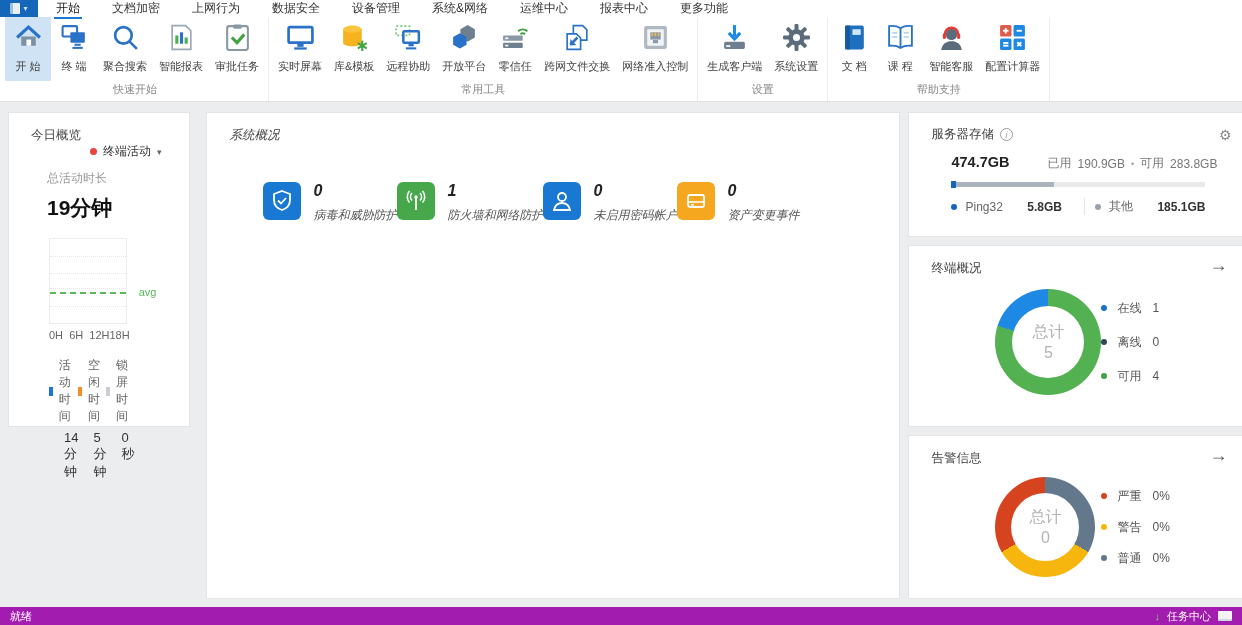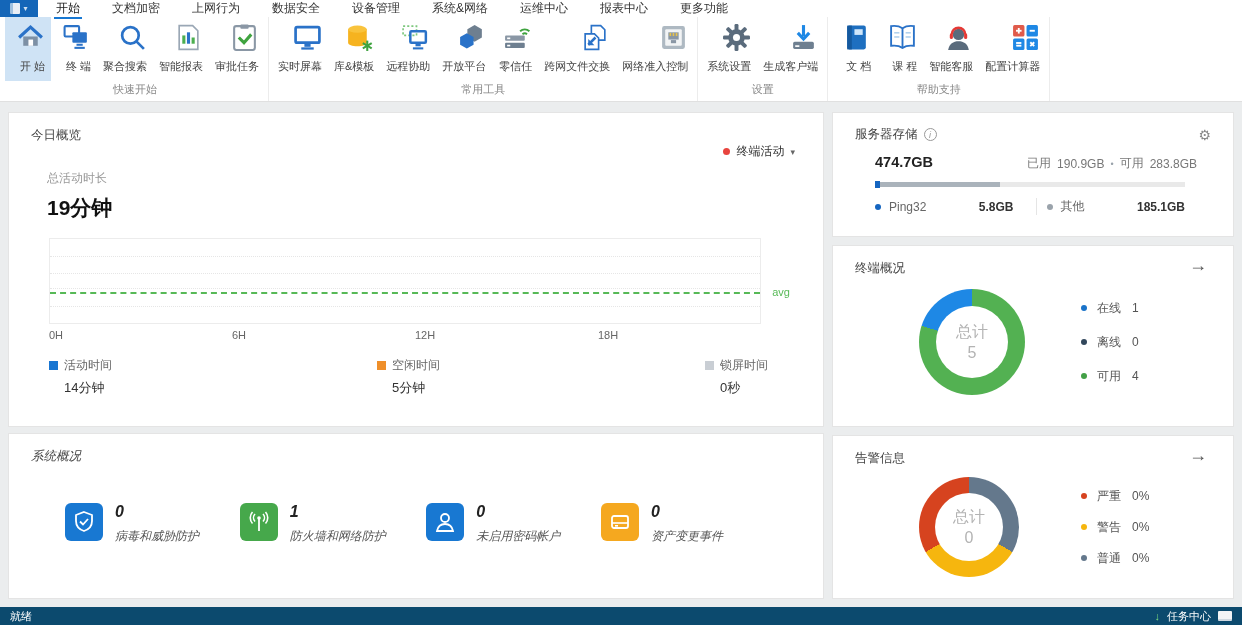--- a/index.html
+++ b/index.html
@@ -14,28 +14,28 @@
   .app-glyph { width:10px; height:11px; background:#e8eef5; border-radius:1px; border-left:3px solid #9fc1e0; }
   .app-caret { color:#cfe0f0; font-size:8px; }
   .tabs { display:flex; margin-left:16px; gap:28px; align-items:center; }
   .tab { position:relative; color:#333; white-space:nowrap; cursor:pointer; padding:0 2px; }
   .tab.active { color:#222; }
   .tab.active::after { content:''; position:absolute; left:0; right:0; bottom:-2px; height:2px; background:#1878d2; }
   
   .ribbon { height:85px; background:#fff; border-bottom:1px solid #e0e0e0; display:flex; padding-left:2px; }
   .rgroup { display:flex; flex-direction:column; border-right:1px solid #ececec; padding:0 3px; }
   .ritems { display:flex; flex:1; align-items:stretch; }
-  .ritem { display:flex; flex-direction:column; align-items:flex-end; justify-content:flex-start; padding:6px 6px 2px; min-width:46px; gap:4px; cursor:pointer; }
+  .ritem { display:flex; flex-direction:column; align-items:center; justify-content:flex-start; padding:6px 6px 2px; min-width:46px; gap:4px; cursor:pointer; }
   .ritem.active { background:#cfe3f5; }
   .ritem svg { width:29px; height:29px; }
   .rlabel { font-size:11px; color:#444; white-space:nowrap; }
   .glabel { text-align:center; font-size:11px; color:#888; padding:1px 0 4px; }
   
   .content { display:flex; gap:8px; padding:10px 8px 8px; height:505px; }
-  .col-left { flex:1; display:flex; flex-direction:column; gap:6px; }
+  .col-left { flex:1; display:flex; flex-direction:row; gap:16px; }
   .col-right { width:402px; display:flex; flex-direction:column; gap:8px; }
   .panel { background:#fff; border:1px solid #e4e4e4; position:relative; }
   .panel-title { font-size:12.5px; color:#444; padding:14px 0 0 22px; }
   .panel-arrow { position:absolute; right:26px; top:10px; font-size:18px; color:#555; cursor:pointer; line-height:1; }
   
   .panel-today { height:315px; }
   .filter { position:absolute; right:28px; top:30px; display:flex; align-items:center; gap:6px; cursor:pointer; }
   .dot { width:7px; height:7px; border-radius:50%; display:inline-block; }
   .filter .caret { color:#666; font-size:9px; }
   .total-block { margin:26px 0 0 38px; }
@@ -81,21 +81,21 @@
   .dl-val { margin-left:1px; }
   
   .panel-system { flex:1;font-style:italic; }
   .stats { display:flex; justify-content:space-between; padding:38px 100px 0 56px; }
   .stat { display:flex; gap:12px; }
   .stat-icon { width:38px; height:38px; border-radius:6px; display:flex; align-items:center; justify-content:center; flex-shrink:0; }
   .stat-icon svg { width:24px; height:24px; }
   .stat-val { font-weight:bold; font-size:16px; color:#222; }
   .stat-label { color:#555; margin-top:7px; white-space:nowrap; }
   
-  .statusbar { height:18px; background:#0c4a6e; color:#fff; display:flex; align-items:center; padding:0 10px; font-size:11px; }
+  .statusbar { height:18px; background:#a21caf; color:#fff; display:flex; align-items:center; padding:0 10px; font-size:11px; }
   .sb-right { margin-left:auto; display:flex; align-items:center; gap:7px; cursor:pointer; }
   .sb-down { color:#7ddb7d; font-weight:bold; }
   .sb-mon { width:14px; height:10px; background:#f2f4f6; border-radius:1px; border-bottom:2px solid #cfd8e0; }
 </style>
 </head>
 <body>
 
 <div class="menubar">
   <div class="app-btn">
     <span class="app-glyph"></span>
@@ -235,43 +235,43 @@
             </svg></span>
           <span class="rlabel">网络准入控制</span>
         </div>
       </div>
       <div class="glabel">常用工具</div>
     </div>
     <div class="rgroup">
       <div class="ritems">
         <div class="ritem">
           <span><svg viewBox="0 0 28 28">
+              <path d="M14 2 v11" fill="none" stroke="#1e88e5" stroke-width="3"></path>
+              <path d="M8.5 9.5 l5.5 6 l5.5 -6" fill="none" stroke="#1e88e5" stroke-width="3"></path>
+              <rect x="4" y="18" width="20" height="7" rx="1.5" fill="#6e7f90"></rect>
+              <rect x="6" y="21.5" width="4" height="1.6" fill="#fff"></rect>
+            </svg></span>
+          <span class="rlabel">生成客户端</span>
+        </div>
+        <div class="ritem">
+          <span><svg viewBox="0 0 28 28">
               <g fill="#5a6b7c">
                 <rect x="12.1" y="1" width="3.8" height="8" rx="1.2"></rect>
                 <rect x="12.1" y="19" width="3.8" height="8" rx="1.2"></rect>
                 <rect x="12.1" y="1" width="3.8" height="8" rx="1.2" transform="rotate(90 14 14)"></rect>
                 <rect x="12.1" y="19" width="3.8" height="8" rx="1.2" transform="rotate(90 14 14)"></rect>
                 <rect x="12.1" y="1" width="3.8" height="8" rx="1.2" transform="rotate(45 14 14)"></rect>
                 <rect x="12.1" y="19" width="3.8" height="8" rx="1.2" transform="rotate(45 14 14)"></rect>
                 <rect x="12.1" y="1" width="3.8" height="8" rx="1.2" transform="rotate(135 14 14)"></rect>
                 <rect x="12.1" y="19" width="3.8" height="8" rx="1.2" transform="rotate(135 14 14)"></rect>
                 <circle cx="14" cy="14" r="8"></circle>
               </g>
               <circle cx="14" cy="14" r="3.4" fill="#fff"></circle>
             </svg></span>
           <span class="rlabel">系统设置</span>
-        </div>
-        <div class="ritem">
-          <span><svg viewBox="0 0 28 28">
-              <path d="M14 2 v11" fill="none" stroke="#1e88e5" stroke-width="3"></path>
-              <path d="M8.5 9.5 l5.5 6 l5.5 -6" fill="none" stroke="#1e88e5" stroke-width="3"></path>
-              <rect x="4" y="18" width="20" height="7" rx="1.5" fill="#6e7f90"></rect>
-              <rect x="6" y="21.5" width="4" height="1.6" fill="#fff"></rect>
-            </svg></span>
-          <span class="rlabel">生成客户端</span>
         </div>
       </div>
       <div class="glabel">设置</div>
     </div>
     <div class="rgroup">
       <div class="ritems">
         <div class="ritem">
           <span><svg viewBox="0 0 28 28">
               <rect x="5" y="2.5" width="18" height="23" rx="2" fill="#1e6fc0"></rect>
               <rect x="5" y="2.5" width="4.5" height="23" fill="#15599e"></rect>

